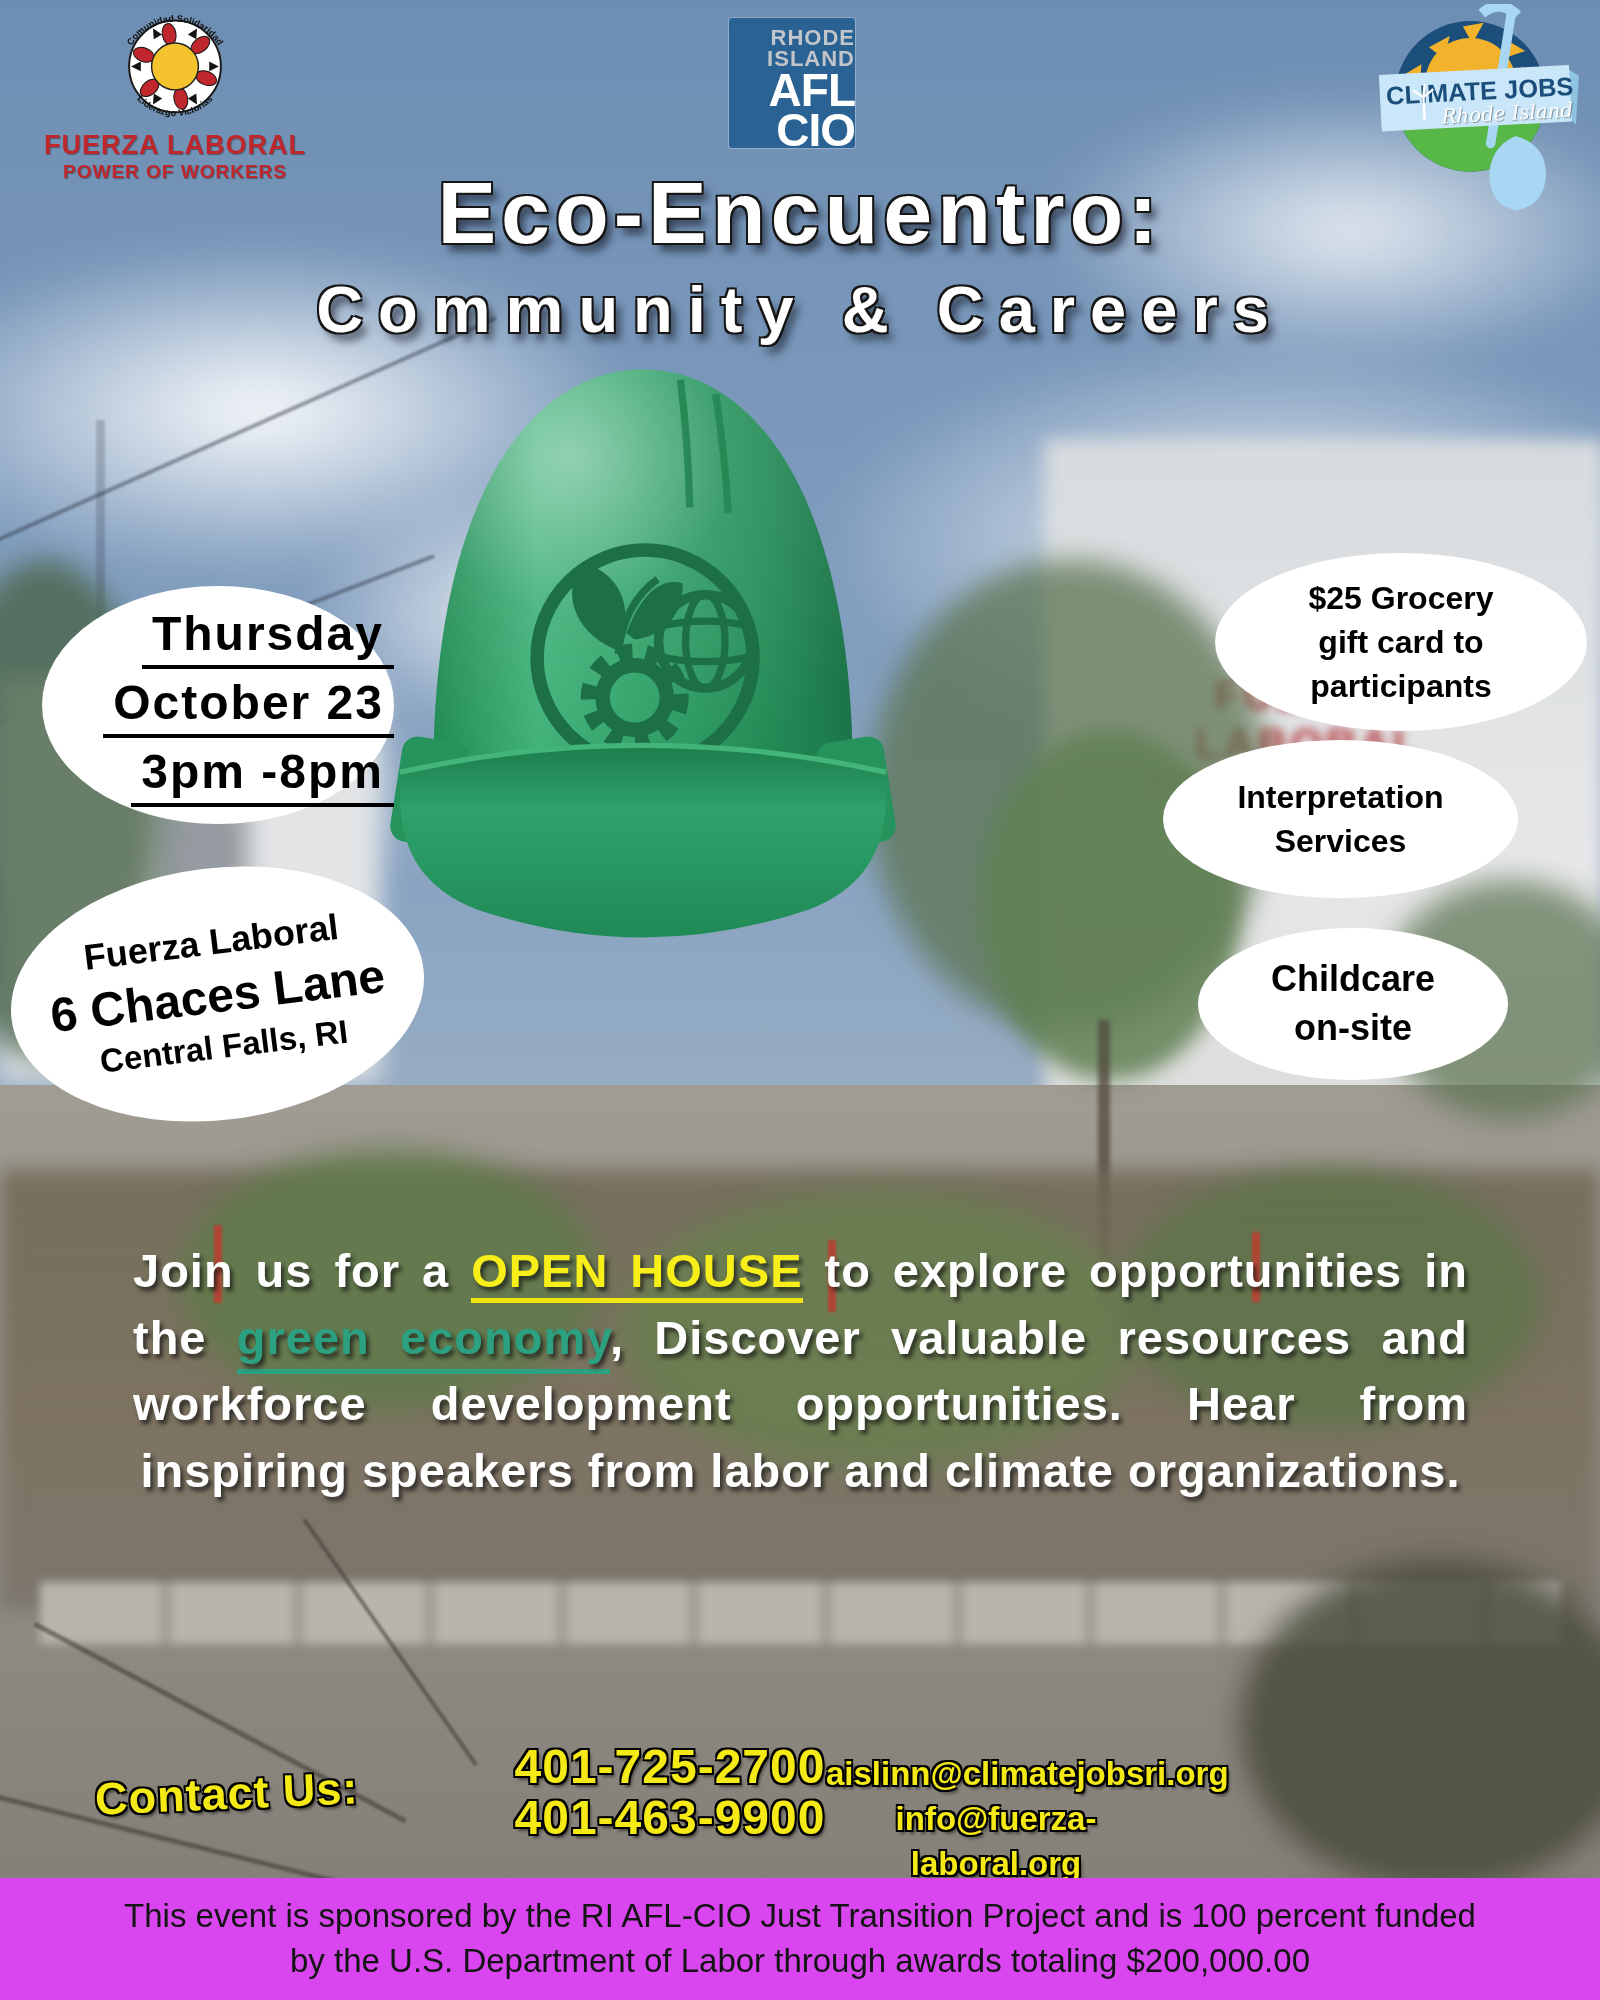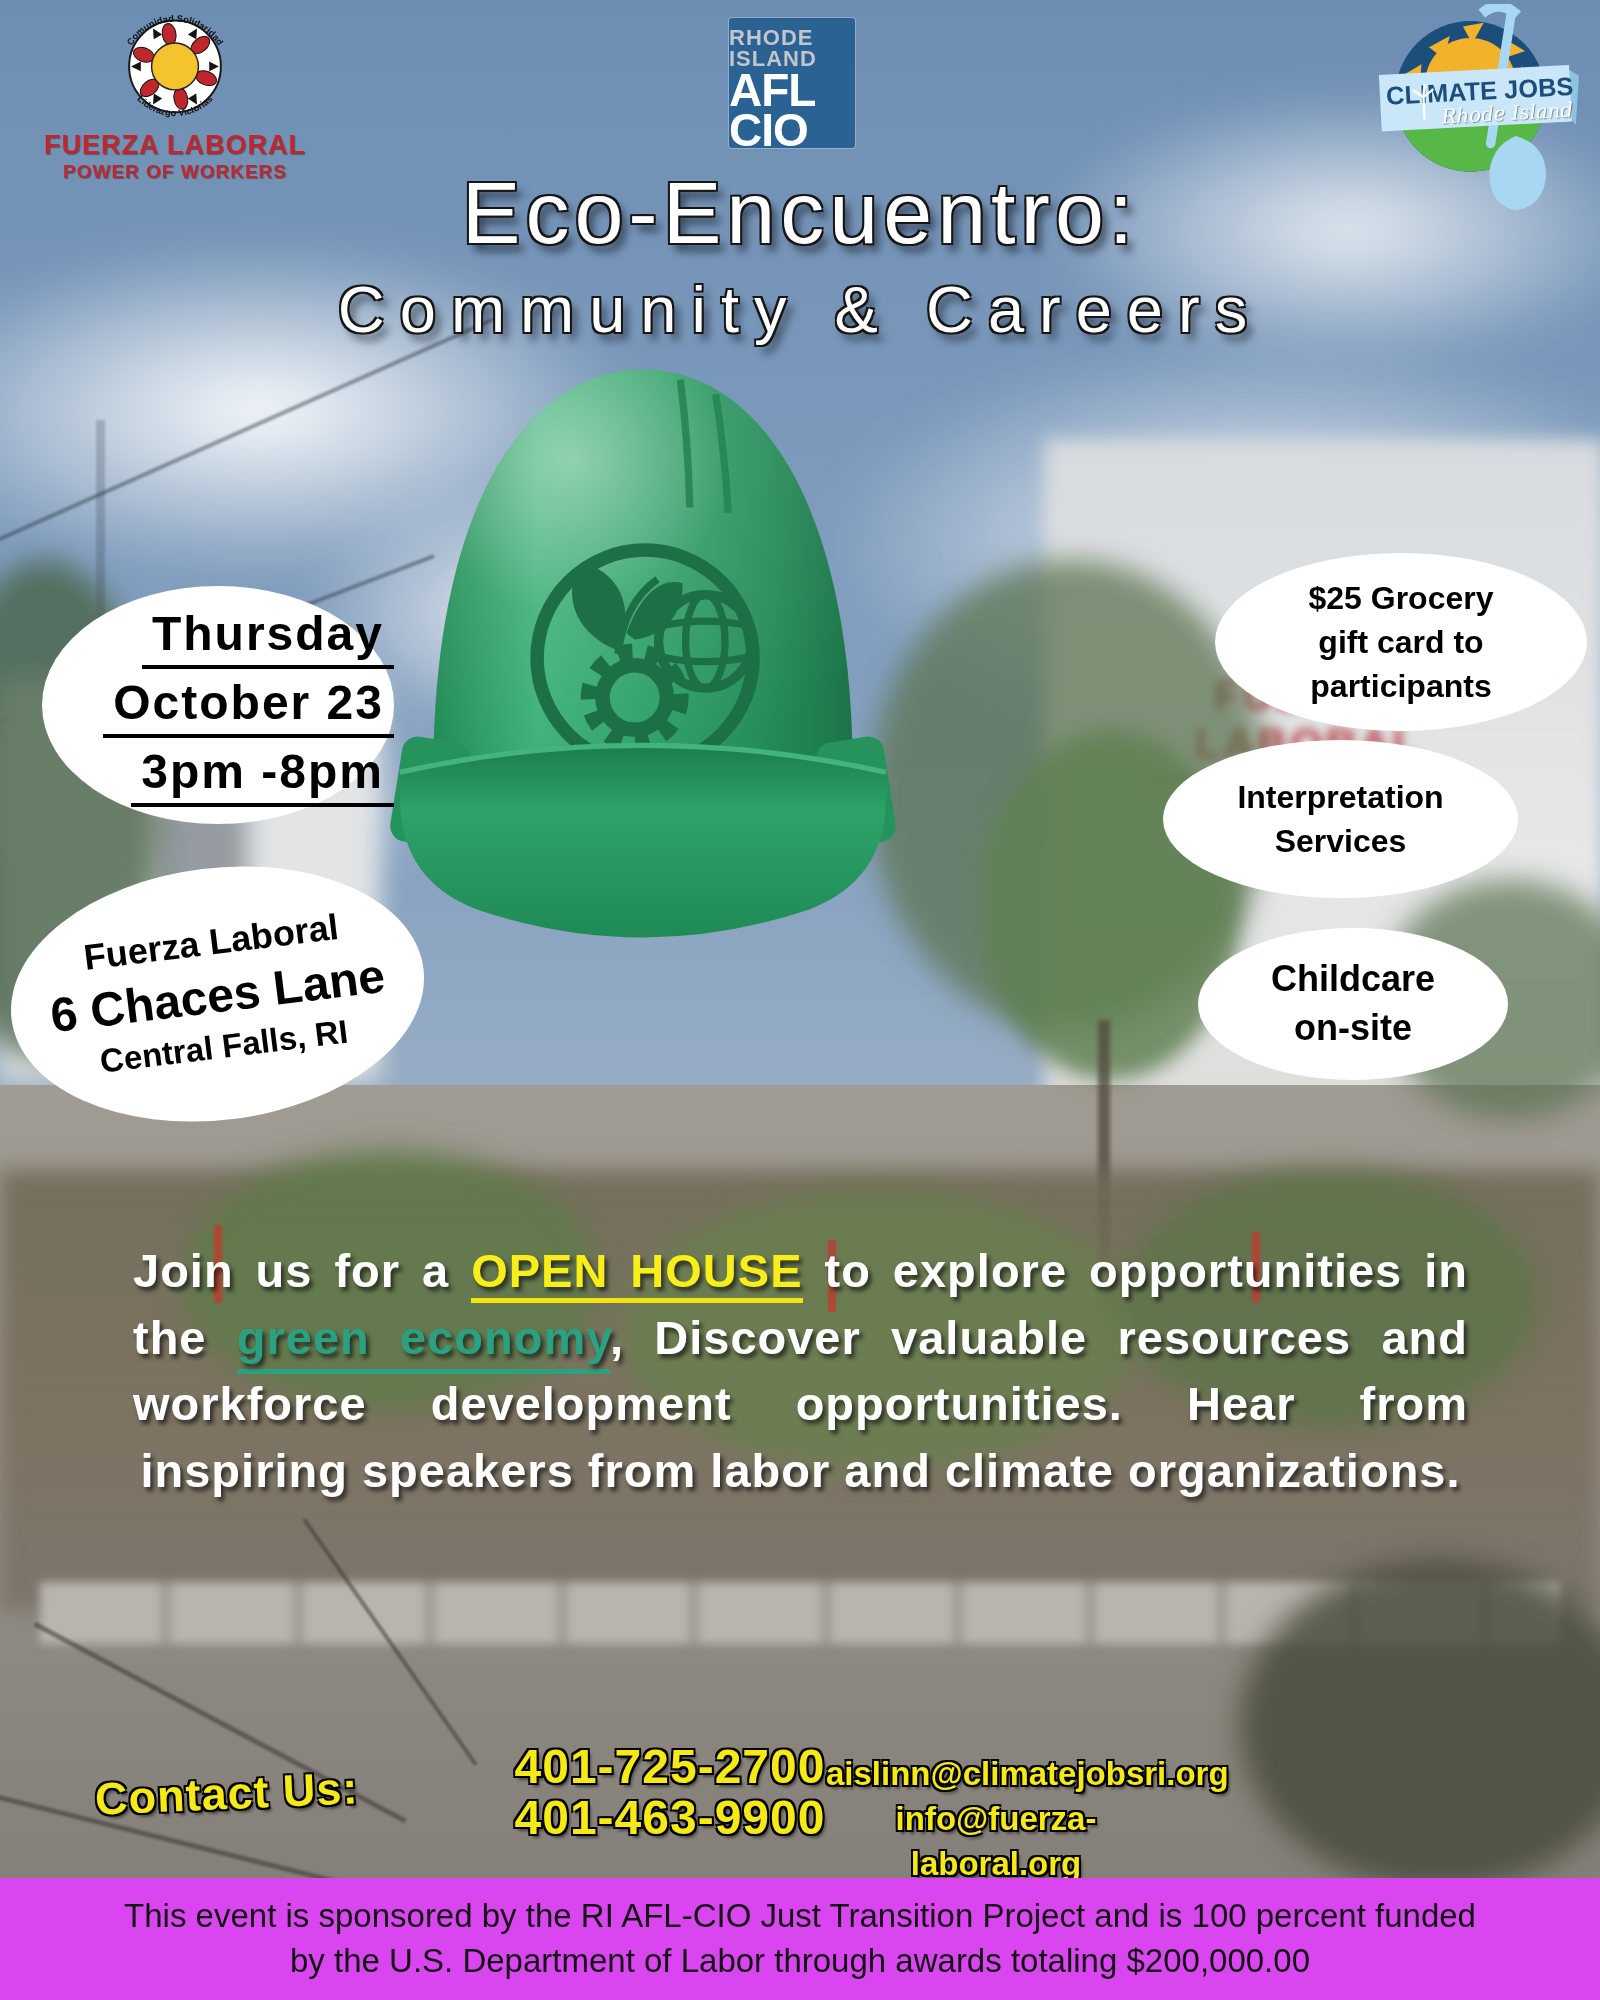--- a/index.html
+++ b/index.html
@@ -22,26 +22,26 @@
   .trunk{position:absolute;background:rgba(82,72,60,.75);filter:blur(2px);}
   .curb{position:absolute;left:40px;top:1582px;width:1520px;height:62px;filter:blur(5px);
         background:repeating-linear-gradient(90deg,#b9b5ae 0 120px,#a19d96 120px 132px);}
   .crack{position:absolute;background:rgba(60,55,50,.55);filter:blur(1px);}
   .stake{position:absolute;width:8px;background:#b04634;filter:blur(1px);}
   
   .logo-fuerza{position:absolute;left:40px;top:4px;width:270px;text-align:center;}
   .fuerza-name{font-size:27px;font-weight:bold;color:#c0272d;letter-spacing:1px;text-shadow:1px 1px 1px rgba(0,0,0,.35);}
   .fuerza-tag{font-size:19px;font-weight:bold;color:#c0272d;letter-spacing:1px;text-shadow:1px 1px 1px rgba(0,0,0,.35);}
   .logo-afl{position:absolute;left:729px;top:18px;width:126px;height:120px;background:#2a6294;
-            text-align:left;padding-top:10px;border-radius:3px;box-shadow:0 0 0 1px rgba(255,255,255,.25);}
+            text-align:right;padding-top:10px;border-radius:3px;box-shadow:0 0 0 1px rgba(255,255,255,.25);}
   .afl-region{font-size:22px;font-weight:bold;color:#c2c6cb;line-height:.95;letter-spacing:1px;}
   .afl-org{font-size:46px;font-weight:bold;color:#fff;line-height:.88;letter-spacing:-1px;}
   .logo-climate{position:absolute;left:1368px;top:4px;width:220px;}
   
-  .title{position:absolute;left:0;width:1600px;text-align:center;color:#fff;font-weight:normal;
+  .title{position:absolute;left:0;width:1600px;text-align:center;color:#fff;font-weight:bold;
          text-shadow:-2px -2px 0 #161616,2px -2px 0 #161616,-2px 2px 0 #161616,2px 2px 0 #161616,6px 8px 9px rgba(10,10,20,.6);}
   .title-1{top:162px;font-size:88px;letter-spacing:5px;}
   .title-2{top:272px;font-size:65px;letter-spacing:15px;}
   
   .hat{position:absolute;left:373px;top:305px;width:540px;}
   
   .oval{position:absolute;background:#fff;border-radius:50%;display:flex;flex-direction:column;
         align-items:center;justify-content:center;text-align:center;color:#000;font-weight:bold;}
   .oval-date{left:42px;top:586px;width:352px;height:238px;font-size:48px;letter-spacing:2px;align-items:flex-end;}
   .oval-date .u{border-bottom:4px solid #000;padding:0 10px 1px;margin:2px 0;line-height:1.25;}

